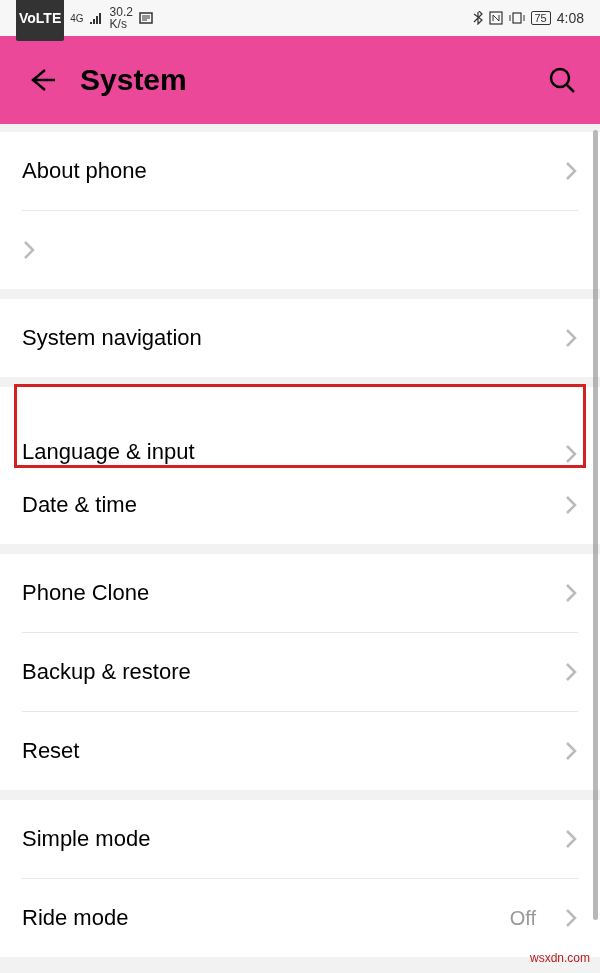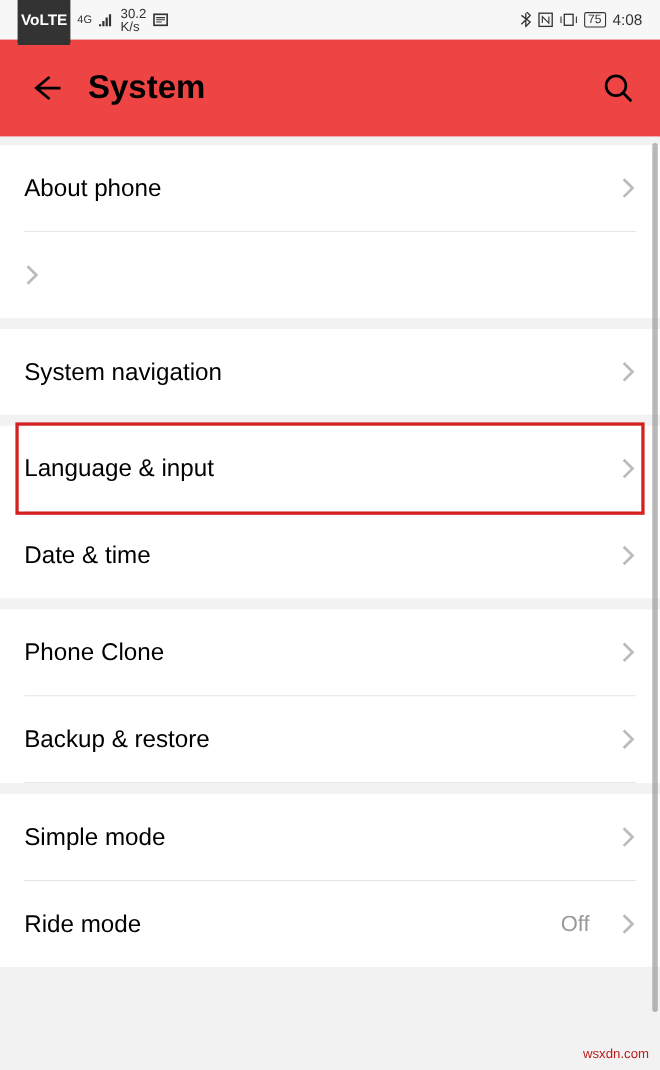--- a/index.html
+++ b/index.html
@@ -37,21 +37,21 @@
     .signal-text { font-size: 10px; }
     .speed { font-size: 12px; line-height: 1; }
     .battery-box {
       border: 1px solid #333;
       font-size: 11px;
       padding: 0 3px;
       border-radius: 2px;
     }
     .header {
       height: 88px;
-      background: #ef4444;
+      background: #ec4899;
       display: flex;
       align-items: center;
       padding: 0 18px 0 22px;
     }
     .back-btn {
       width: 40px;
       height: 40px;
       display: flex;
       align-items: center;
       justify-content: center;
@@ -199,21 +199,21 @@
 <div class="group">
   <div class="row">
     <span class="row-label">System navigation</span>
     <svg class="chevron" width="14" height="22" viewBox="0 0 14 22">
         <path fill="none" stroke="#bbb" stroke-width="2.5" d="M3 3l8 8-8 8"></path>
       </svg>
   </div>
 </div>
 
 <div class="group">
-  <div class="row" style="position:relative;">
+  <div class="row" style="position:relative;align-items:flex-end;">
     <div class="highlight"></div>
     <span class="row-label">Language &amp; input</span>
     <svg class="chevron" width="14" height="22" viewBox="0 0 14 22">
         <path fill="none" stroke="#bbb" stroke-width="2.5" d="M3 3l8 8-8 8"></path>
       </svg>
   </div>
   <div class="divider"></div>
   <div class="row">
     <span class="row-label">Date &amp; time</span>
     <svg class="chevron" width="14" height="22" viewBox="0 0 14 22">
@@ -230,20 +230,26 @@
       </svg>
   </div>
   <div class="divider"></div>
   <div class="row">
     <span class="row-label">Backup &amp; restore</span>
     <svg class="chevron" width="14" height="22" viewBox="0 0 14 22">
         <path fill="none" stroke="#bbb" stroke-width="2.5" d="M3 3l8 8-8 8"></path>
       </svg>
   </div>
   <div class="divider"></div>
+  <div class="row">
+    <span class="row-label">Reset</span>
+    <svg class="chevron" width="14" height="22" viewBox="0 0 14 22">
+        <path fill="none" stroke="#bbb" stroke-width="2.5" d="M3 3l8 8-8 8"></path>
+      </svg>
+  </div>
 </div>
 
 <div class="group">
   <div class="row">
     <span class="row-label">Simple mode</span>
     <svg class="chevron" width="14" height="22" viewBox="0 0 14 22">
         <path fill="none" stroke="#bbb" stroke-width="2.5" d="M3 3l8 8-8 8"></path>
       </svg>
   </div>
   <div class="divider"></div>

